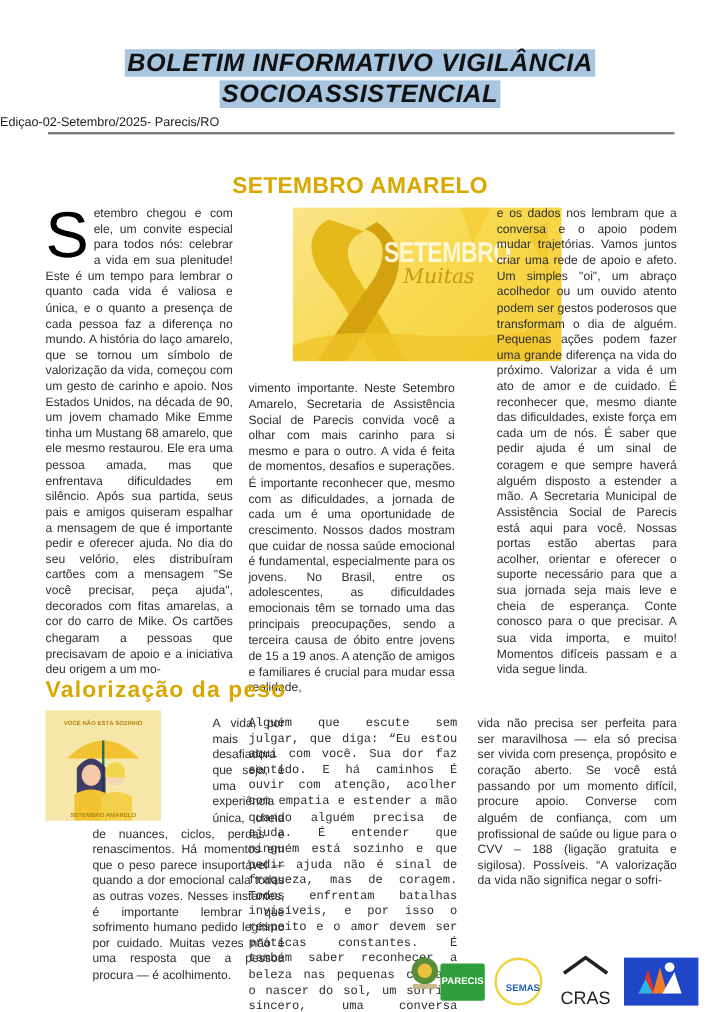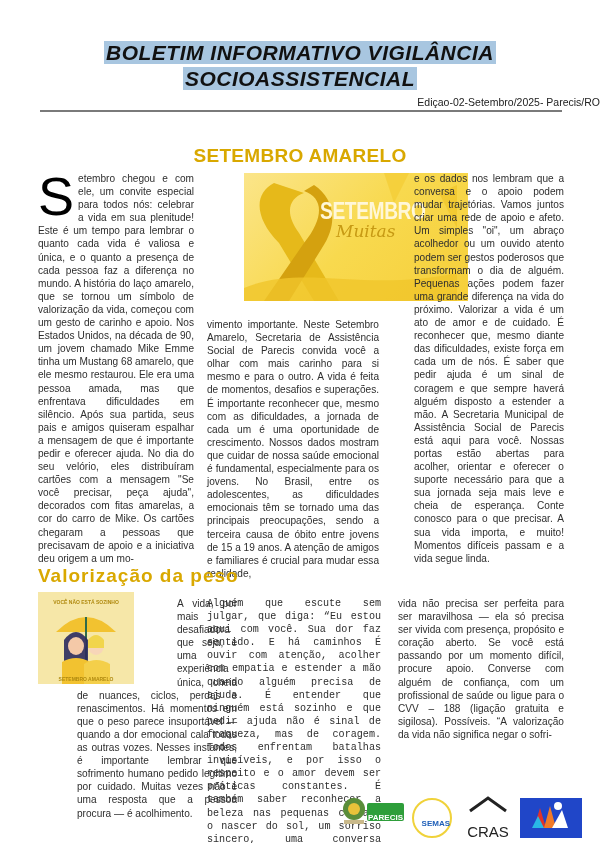--- a/index.html
+++ b/index.html
@@ -1,19 +1,19 @@
 <!DOCTYPE html>
 <html><head>
 <meta charset="utf-8">
 <style>
   html,body{margin:0;padding:0;background:#fff;}
   body{width:600px;height:843px;position:relative;overflow:hidden;font-family:"Liberation Sans",sans-serif;color:#2a2a2a;}
   .title-line{position:absolute;left:0;width:600px;text-align:center;font-family:"Liberation Sans",sans-serif;font-weight:bold;font-size:21px;letter-spacing:0.5px;color:#111;line-height:24px;}
   .title-line span{background:#a8c6e0;padding:0 2px;font-style:italic;}
-  .edition{position:absolute;left:0;width:600px;top:96px;text-align:right;font-size:10.5px;color:#222;}
+  .edition{position:absolute;left:0;width:600px;top:96px;text-align:left;font-size:10.5px;color:#222;}
   .rule{position:absolute;left:40px;width:522px;top:110px;height:2px;background:#7a7a7a;}
   .section-title{position:absolute;top:145px;left:0;width:600px;text-align:center;font-weight:bold;font-size:19px;color:#d9a800;letter-spacing:0.3px;}
   .col{position:absolute;font-size:10.1px;line-height:13.1px;text-align:justify;color:#2e2e2e;}
   .col p{margin:0;}
   .dropcap{float:left;font-size:54px;line-height:44px;font-family:"Liberation Sans",sans-serif;color:#000;margin:2px 4px 0 0;}
   .hero{position:absolute;left:196px;top:173px;width:224px;height:128px;background:linear-gradient(135deg,#fbe58a 0%,#f8d94e 50%,#f6cf3a 100%);overflow:hidden;margin-left:48px;}
   .hero .wm1{position:absolute;left:76px;top:24px;font-family:"Liberation Sans Narrow","Liberation Sans",sans-serif;font-size:24px;font-weight:bold;color:#fff7d8;letter-spacing:-0.5px;transform:scaleX(0.8);transform-origin:left;}
   .hero .wm2{position:absolute;left:92px;top:48px;font-family:"DejaVu Serif",serif;font-style:italic;font-size:17px;color:#c79a14;}
   .h2{position:absolute;left:38px;top:565px;font-weight:bold;font-size:19px;color:#d9a800;letter-spacing:1px;}
   .illus{position:absolute;left:38px;top:592px;width:96px;height:92px;background:#f6e7a8;overflow:hidden;}
@@ -86,21 +86,21 @@
   <p>vida não precisa ser perfeita para ser maravilhosa — ela só precisa ser vivida com presença, propósito e coração aberto. Se você está passando por um momento difícil, procure apoio. Converse com alguém de confiança, com um profissional de saúde ou ligue para o CVV – 188 (ligação gratuita e sigilosa). Possíveis. “A valorização da vida não significa negar o sofri-</p>
 </div>
 
 <div class="logos" style="left:340px;width:28px;">
   <svg width="28" height="30" viewBox="0 0 28 30">
       <ellipse cx="14" cy="12" rx="11" ry="11" fill="#5a8d3a"></ellipse>
       <circle cx="14" cy="12" r="6" fill="#e8c23a"></circle>
       <rect x="4" y="23" width="20" height="4" fill="#c9b98a"></rect>
     </svg>
 </div>
-<div class="logos" style="left:367px;top:803px;width:37px;height:18px;background:#2e9e3a;border-radius:2px;">
+<div class="logos" style="left:367px;top:803px;width:37px;height:31px;background:#2e9e3a;border-radius:2px;">
   <div style="color:#fff;font-weight:bold;font-size:8px;text-align:center;margin-top:10px;">PARECIS</div>
 </div>
 <div class="logos" style="left:412px;top:798px;width:40px;height:40px;border-radius:50%;background:#fff;border:2px solid #f0d23a;box-sizing:border-box;">
   <div style="color:#1f5fb8;font-weight:bold;font-size:8px;text-align:right;margin-top:19px;">SEMAS</div>
 </div>
 <div class="logos" style="left:467px;top:795px;width:42px;height:45px;">
   <svg width="42" height="18" viewBox="0 0 42 18">
       <path d="M3 16 L21 3 L39 16" stroke="#222" stroke-width="3" fill="none"></path>
     </svg>
   <div style="color:#222;font-weight:normal;font-size:15px;text-align:center;margin-top:6px;">CRAS</div>

